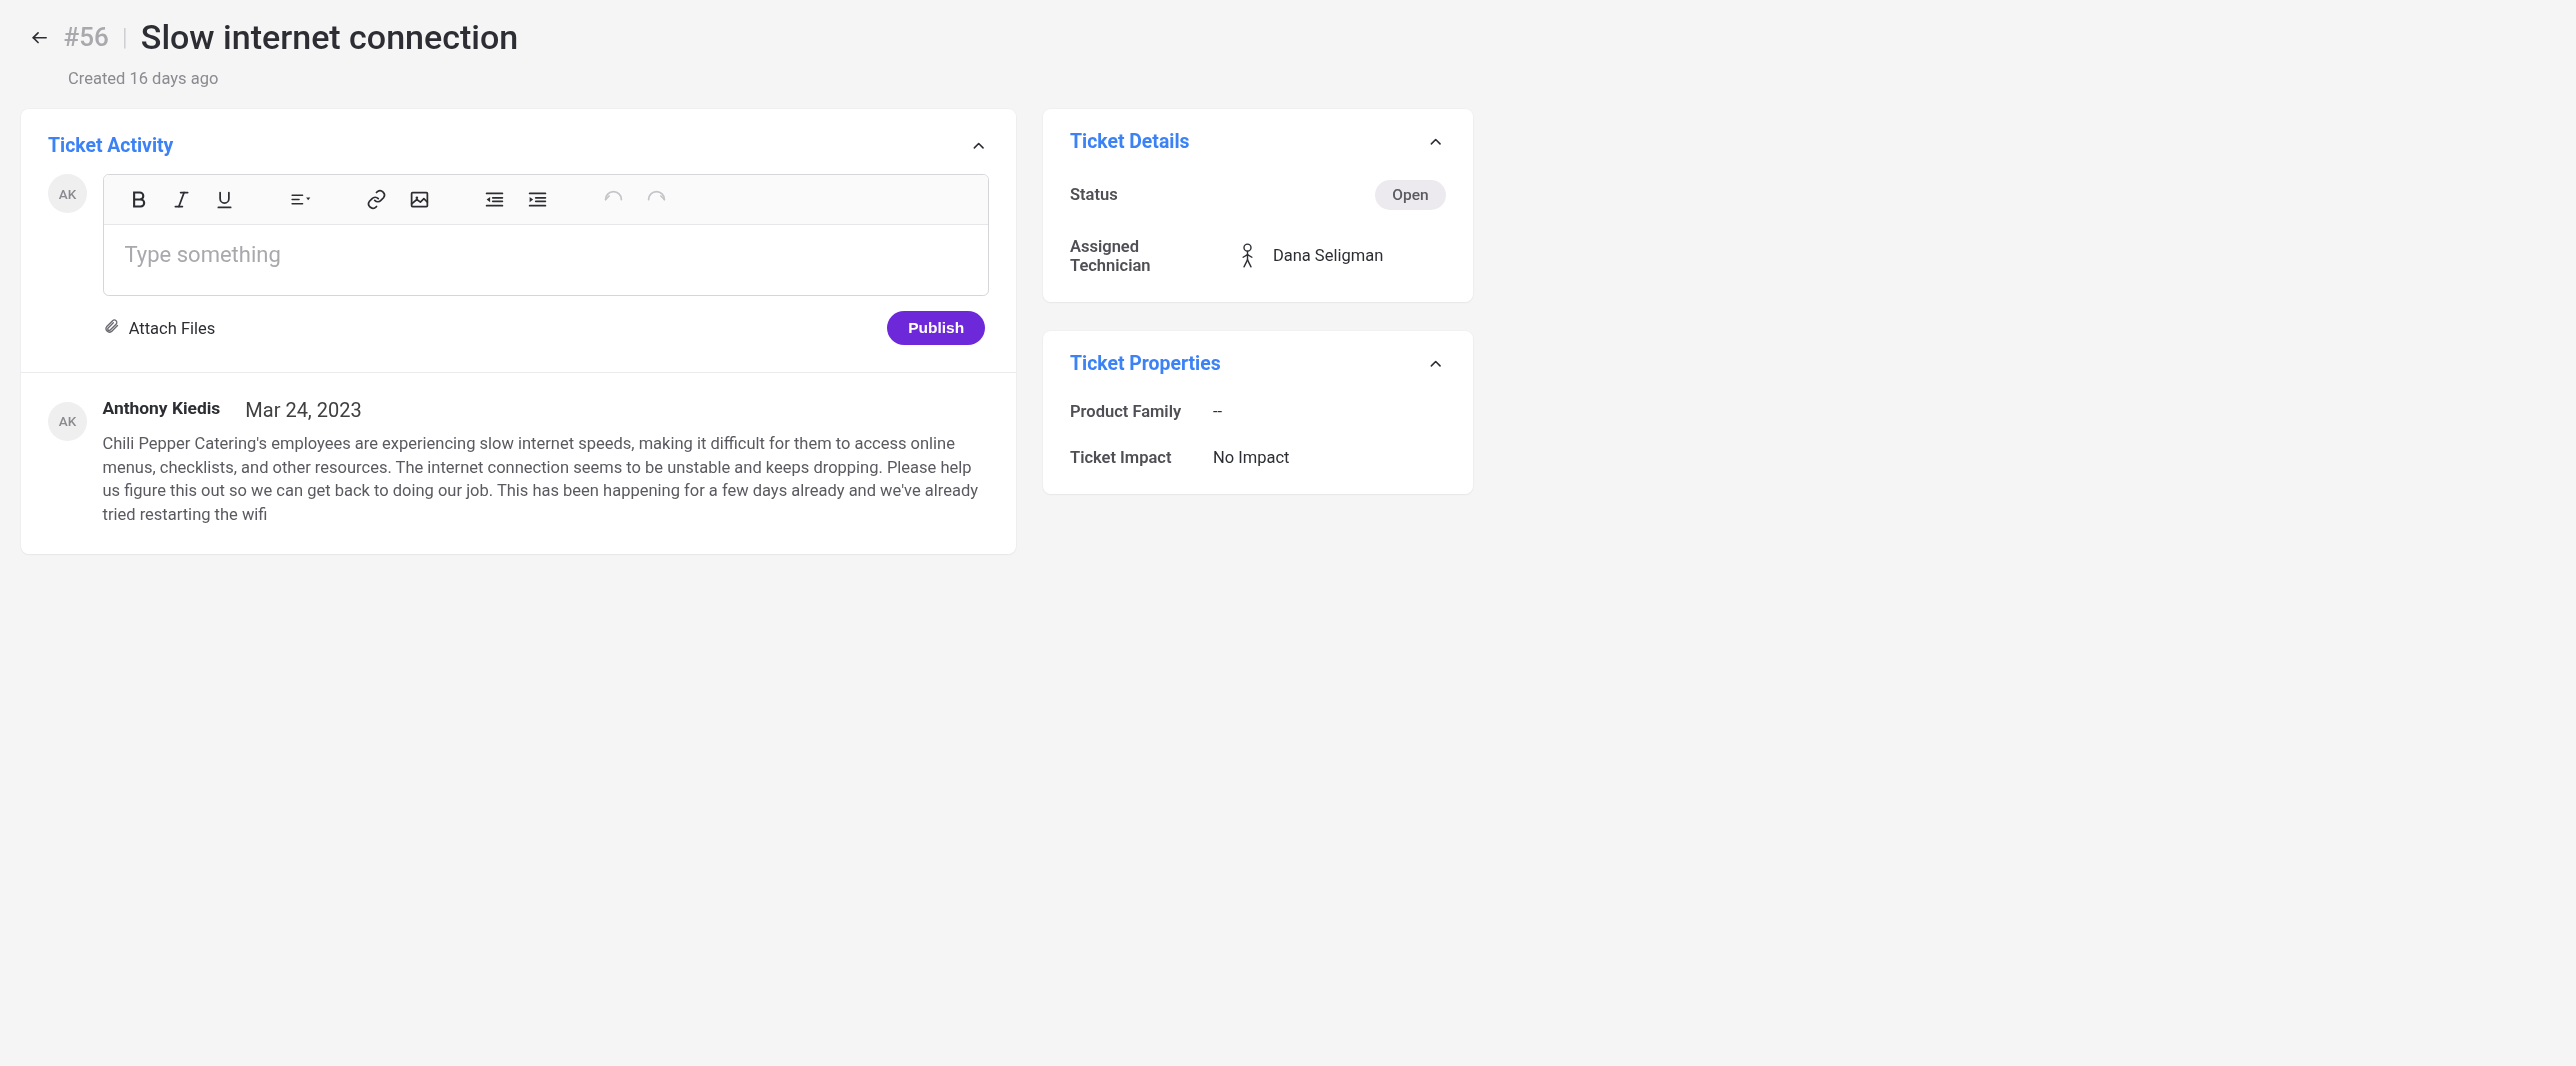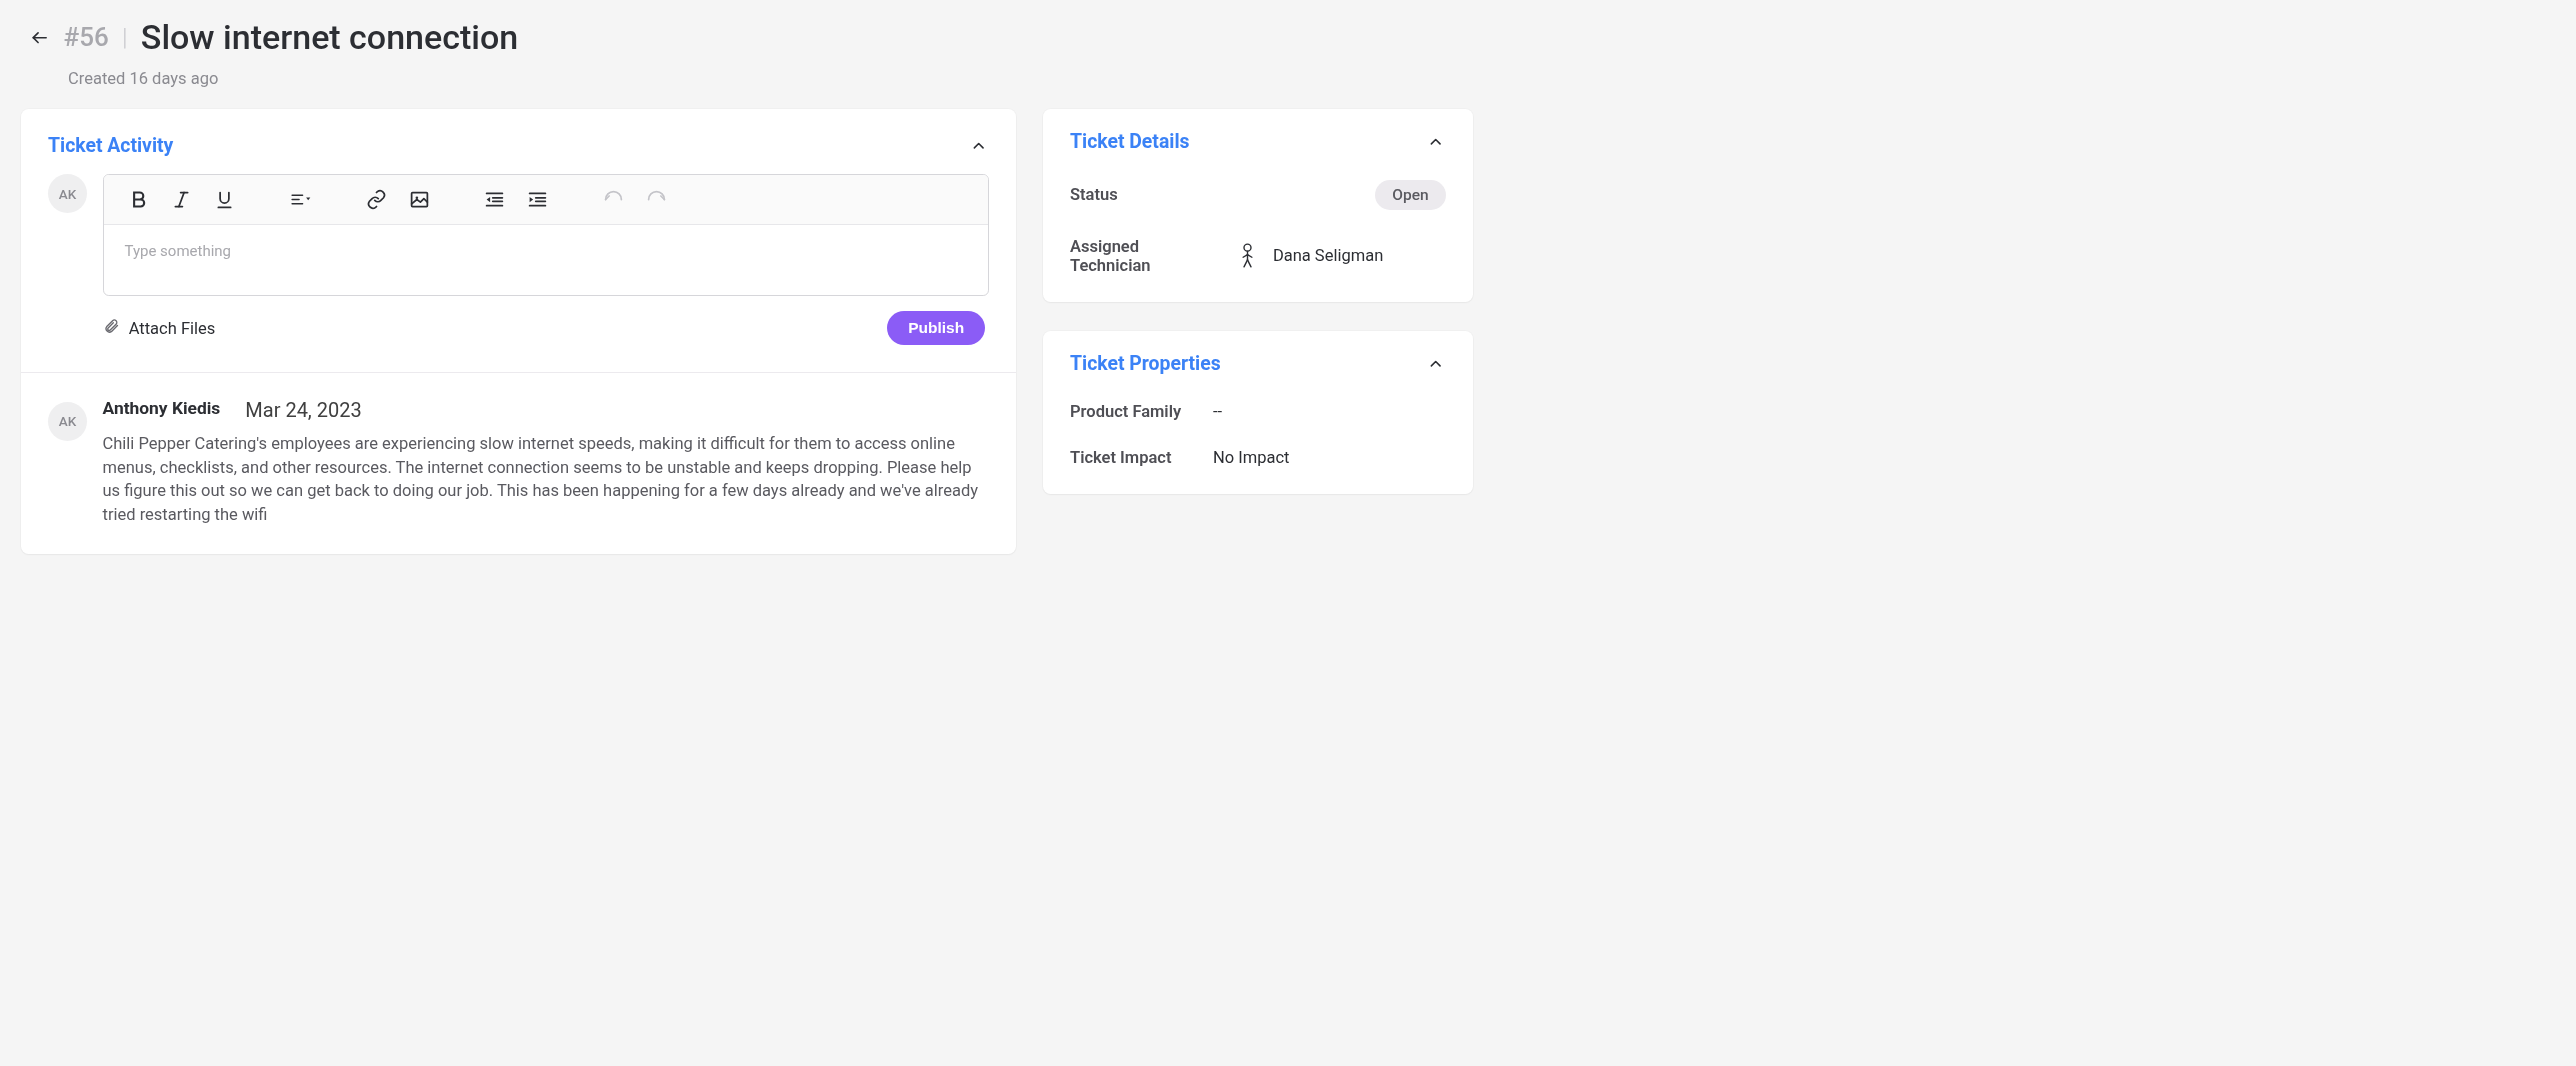--- a/index.html
+++ b/index.html
@@ -157,21 +157,21 @@
     .tool-btn.disabled {
       color: #c4c4c9;
     }
     .tool-btn svg {
       width: 21px;
       height: 21px;
     }
     .editor-input {
       min-height: 70px;
       padding: 17.4px 21px;
-      font-size: 15px;
+      font-size: 22px;
       color: #a8a8ad;
       border: none;
       outline: none;
     }
     .composer-footer {
       display: flex;
       align-items: center;
       justify-content: space-between;
       padding: 15.5px 3.9px 0 0;
     }
@@ -182,21 +182,21 @@
       font-size: 16.5px;
       color: #2c2e33;
       cursor: pointer;
     }
     .attach-row svg {
       width: 16.5px;
       height: 16.5px;
       color: #6a6a70;
     }
     .publish-btn {
-      background: #8b5cf6;
+      background: #6d28d9;
       color: #fff;
       border: none;
       padding: 7.7px 21px;
       border-radius: 17.4px;
       font-size: 15.5px;
       font-weight: 700;
       cursor: pointer;
     }
     .activity-divider {
       height: 1px;

